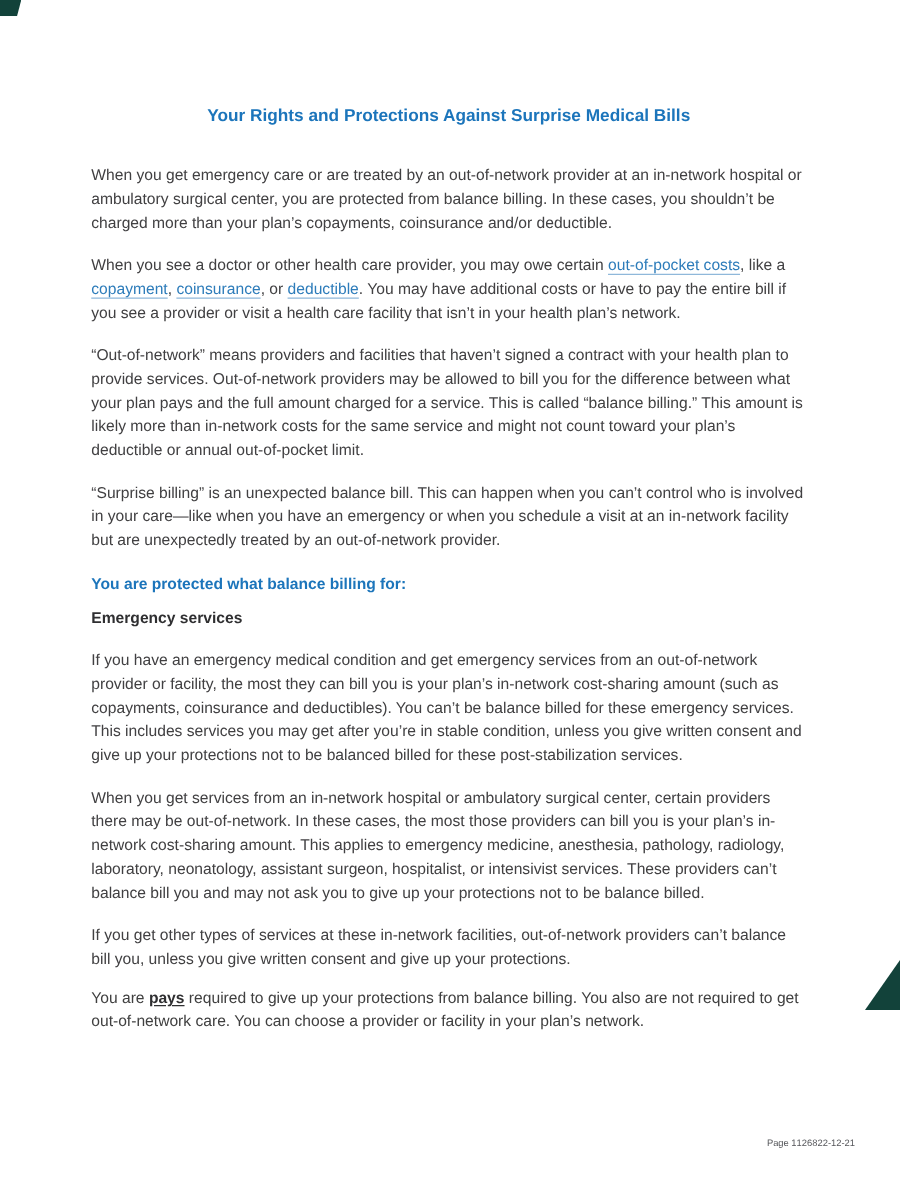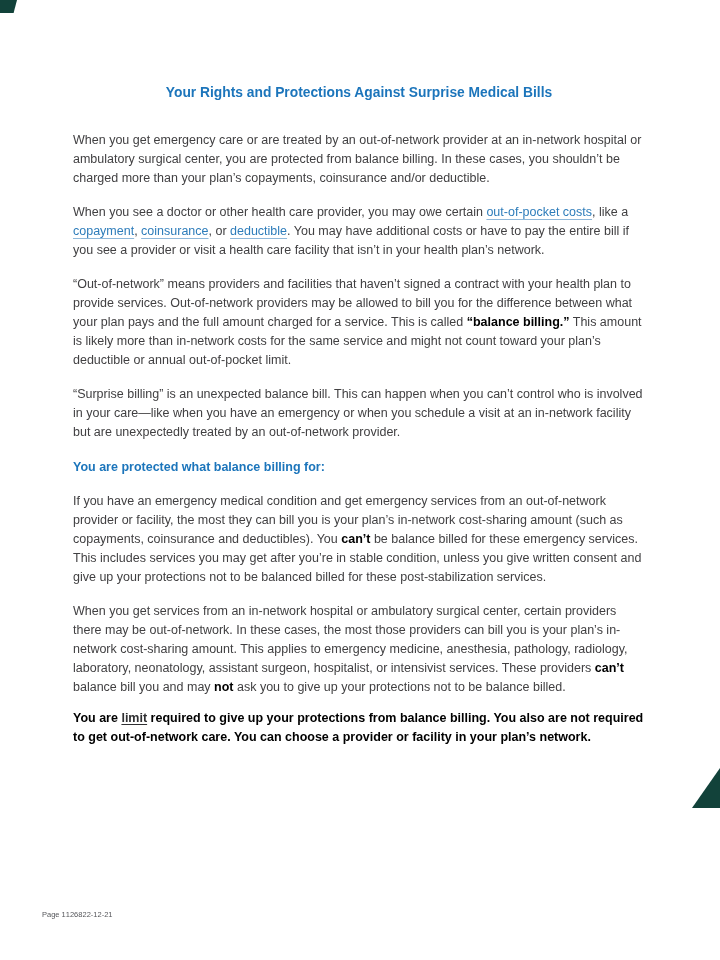--- a/index.html
+++ b/index.html
@@ -47,32 +47,32 @@
     font-size: 12.5px; line-height: 19px;
     font-weight: 700; color: var(--accent-color, #1C75BB);
     margin: 16px 0 8px;
   }
   .subhead {
     font-size: 12.5px; line-height: 19px;
     font-weight: 700; color: #2F2F31;
     margin: 0;
   }
   .bold-para { font-weight: 700; color: #2F2F31; margin-top: 2px; }
-  .bold  { font-weight: 700; color: #000000; text-align: center; }
+  .bold  { font-weight: 400; color: #404040; text-align: center; }
   .boldu { font-weight: 700; color: #2F2F31; text-decoration: underline; text-underline-offset: 2px; }
   .doc-link {
     color: var(--link-color, #2D7CBA);
     text-decoration-color: #8FB8DA;
     text-underline-offset: 2.5px;
     cursor: pointer;
   }
   .footer {
     position: absolute;
     left: 42px; right: 36px; top: 910px;
-    display: flex; justify-content: flex-start;
+    display: flex; justify-content: flex-end;
     font-size: 7.5px; line-height: 10px;
     color: #55565A;
   }
 </style>
 </head>
 <body>
 
 <div class="page">
 
   <div class="corner corner-tl"></div>
@@ -85,26 +85,28 @@
 
 
     <p><span class="plain">When you see a doctor or other health care provider, you may owe certain </span><a href="#" class="doc-link">out-of-pocket costs</a><span class="plain">, like a </span><a href="#" class="doc-link">copayment</a><span class="plain">, </span><a href="#" class="doc-link">coinsurance</a><span class="plain">, or </span><a href="#" class="doc-link">deductible</a><span class="plain">. You may have additional costs or have to pay the entire bill if you see a provider or visit a health care facility that isn’t in your health plan’s network.</span></p>
 
     <p><span class="plain">“Out-of-network” means providers and facilities that haven’t signed a contract with your health plan to provide services. Out-of-network providers may be allowed to bill you for the difference between what your plan pays and the full amount charged for a service. This is called </span><span class="bold">“balance billing.”</span><span class="plain"> This amount is likely more than in-network costs for the same service and might not count toward your plan’s deductible or annual out-of-pocket limit.</span></p>
 
     <p>“Surprise billing” is an unexpected balance bill. This can happen when you can’t control who is involved in your care—like when you have an emergency or when you schedule a visit at an in-network facility but are unexpectedly treated by an out-of-network provider.</p>
 
     <h2 class="blue-head">You are protected what balance billing for:</h2>
 
+    <h3 class="subhead">Emergency services</h3>
     <p><span class="plain">If you have an emergency medical condition and get emergency services from an out-of-network provider or facility, the most they can bill you is your plan’s in-network cost-sharing amount (such as copayments, coinsurance and deductibles). You </span><span class="bold">can’t</span><span class="plain"> be balance billed for these emergency services. This includes services you may get after you’re in stable condition, unless you give written consent and give up your protections not to be balanced billed for these post-stabilization services.</span></p>
 
     <p><span class="plain">When you get services from an in-network hospital or ambulatory surgical center, certain providers there may be out-of-network. In these cases, the most those providers can bill you is your plan’s in-network cost-sharing amount. This applies to emergency medicine, anesthesia, pathology, radiology, laboratory, neonatology, assistant surgeon, hospitalist, or intensivist services. These providers </span><span class="bold">can’t</span><span class="plain"> balance bill you and may </span><span class="bold">not</span><span class="plain"> ask you to give up your protections not to be balance billed.</span></p>
 
+    <p><span class="plain">If you get other types of services at these in-network facilities, out-of-network providers </span><span class="bold">can’t</span><span class="plain"> balance bill you, unless you give written consent and give up your protections.</span></p>
 
-    <p class="bold-para"><span class="bold">You are </span><span class="boldu">limit</span><span class="bold"> required to give up your protections from balance billing. You also are not required to get out-of-network care. You can choose a provider or facility in your plan’s network.</span></p>
+    <p class="bold-para"><span class="bold">You are </span><span class="boldu">pays</span><span class="bold"> required to give up your protections from balance billing. You also are not required to get out-of-network care. You can choose a provider or facility in your plan’s network.</span></p>
   </div>
 
   <div class="footer">
     <span>Page 1</span>
     <span>126822-12-21</span>
   </div>
 
 </div>
 
 </body></html>

